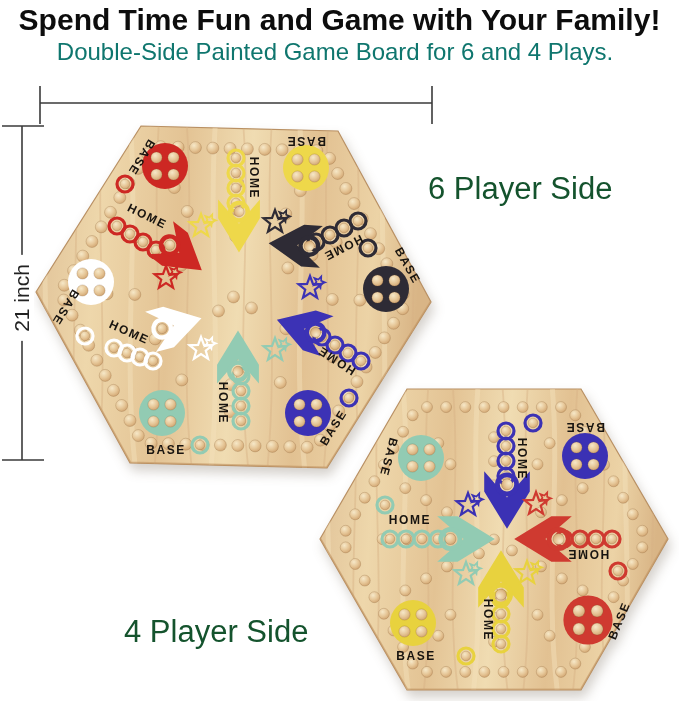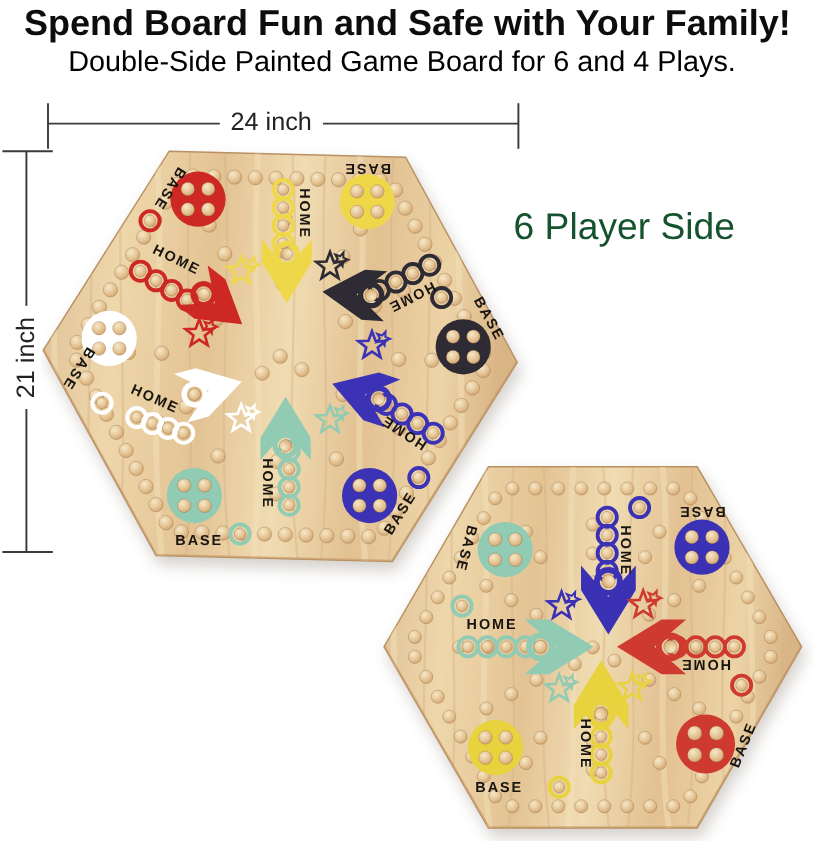--- a/index.html
+++ b/index.html
@@ -1,21 +1,21 @@
 <!DOCTYPE html>
 <html><head>
 <meta charset="utf-8">
 <style>
   html,body{margin:0;padding:0;background:#fff;}
   #stage{position:relative;width:679px;height:701px;background:#fff;overflow:hidden;
          font-family:"Liberation Sans",sans-serif;}
   #scene{position:absolute;left:0;top:0;}
   .htext{position:absolute;white-space:nowrap;color:#0d0d0d;}
   .title{width:679px;text-align:center;top:3px;left:0;font-size:30px;font-weight:bold;}
-  .subtitle{width:670px;text-align:center;top:38px;left:0;font-size:24px;font-weight:normal;color:#000000;}
+  .subtitle{width:670px;text-align:center;top:38px;left:0;font-size:24px;font-weight:normal;color:#0f766e;}
   .caption{font-size:31px;color:#14532d;}
   .dimlabel{font-size:21px;color:#222;background:#fff;padding:0 9px;transform:translate(-50%,-50%);}
   .dimlabel.vert{transform:translate(-50%,-50%) rotate(-90deg);}
   .blab{font-family:"Liberation Sans",sans-serif;font-weight:bold;font-size:12px;
         letter-spacing:1.6px;fill:#181410;text-anchor:middle;dominant-baseline:middle;}
   .board{filter:drop-shadow(3px 7px 6px rgba(60,40,20,.22));}
   .hole{fill:url(#holeGrad);stroke:rgba(120,80,40,.32);stroke-width:.7;}
   .dim{stroke:#3a3a3a;stroke-width:1.6;fill:none;}
 </style>
 </head>
@@ -420,19 +420,19 @@
       <use href="#sym-ring" transform="translate(501,629)"></use>
       <use href="#sym-ring" transform="translate(501,644)"></use>
       <use href="#sym-arrow" transform="translate(501,579) rotate(-90) scale(1.2)"></use>
       <use href="#sym-star" transform="translate(527,573)"></use>
       <text class="blab" transform="translate(416,657)">BASE</text>
       <text class="blab" transform="translate(487,620) rotate(90)">HOME</text>
     </g>
   </g>
 </svg>
 
-<div class="htext title">Spend Board Fun and Safe with Your Family!</div>
+<div class="htext title">Spend Time Fun and Game with Your Family!</div>
 <div class="htext subtitle">Double-Side Painted Game Board for 6 and 4 Plays.</div>
-<div class="htext dimlabel" style="left:226px;top:102px;">24 inch</div>
 <div class="htext dimlabel vert" style="left:22px;top:298px;">21 inch</div>
 <div class="htext caption" style="left:428px;top:171px;">6 Player Side</div>
+<div class="htext caption" style="left:124px;top:614px;">4 Player Side</div>
 
 </div>
 
 </body></html>

